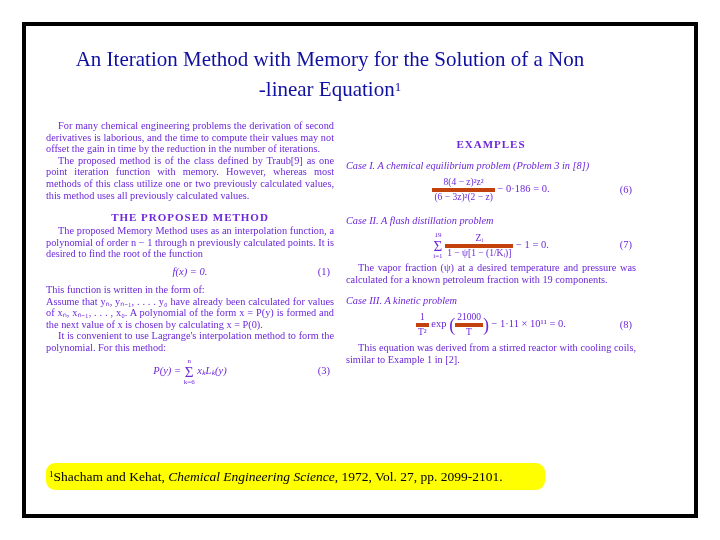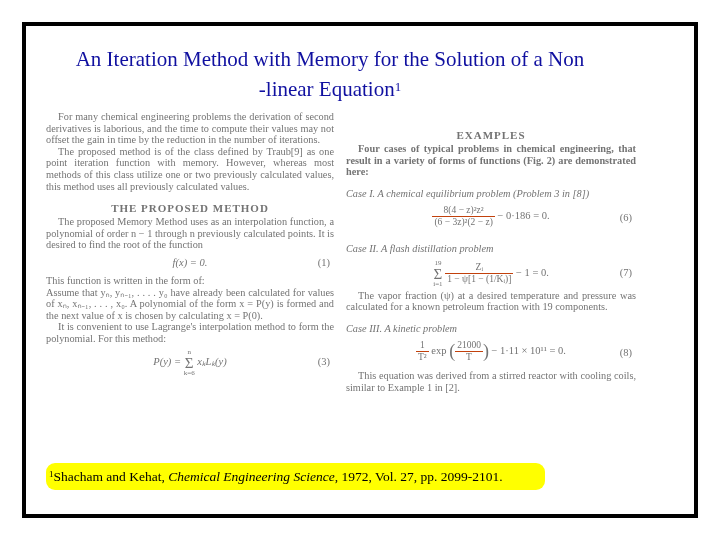--- a/index.html
+++ b/index.html
@@ -1,33 +1,33 @@
 <!DOCTYPE html>
 <html><head>
   <meta charset="utf-8">
   <style>
     html, body { margin:0; padding:0; background:#ffffff; }
     body { width:720px; height:540px; position:relative; overflow:hidden; font-family:"Liberation Serif", serif; }
     .frame { position:absolute; left:22px; top:22px; width:668px; height:488px; border:4px solid #000; background:#fff; }
     .title { position:absolute; left:26px; top:44px; width:608px; text-align:center; color:#1010a0; font-family:"Liberation Serif", serif; font-size:21px; line-height:30px; }
     .title sup { font-size:13px; vertical-align:top; position:relative; top:-2px; }
-    .paper { position:absolute; left:46px; top:111px; width:634px; height:332px; font-family:"Liberation Serif", serif; color:#737373; }
+    .paper { position:absolute; left:46px; top:120px; width:634px; height:332px; font-family:"Liberation Serif", serif; color:#6d28d9; }
     .col { position:absolute; top:0; }
     .col.left { left:0; width:288px; }
     .col.right { left:300px; width:290px; }
     .p { font-size:10.3px; line-height:11.6px; text-align:justify; margin:0; }
     .p.indent { text-indent:12px; }
     .p.bold { font-weight:bold; }
     .heading { text-align:center; font-size:11px; letter-spacing:1px; margin:10px 0 2px 0; font-weight:bold; }
     .eq { position:relative; font-size:10.5px; height:18px; line-height:18px; margin:3px 0; }
     .eq .body { position:absolute; left:0; right:0; text-align:center; font-style:italic; }
     .eq .num { position:absolute; right:4px; top:0; }
     .case { font-style:italic; font-size:10.3px; margin:10px 0 4px 0; }
     .frac { display:inline-block; vertical-align:middle; text-align:center; font-size:9.5px; line-height:11px; }
-    .frac .top { border-bottom:1px solid #c2410c; padding:0 2px; display:block; }
+    .frac .top { border-bottom:4px solid #c2410c; padding:0 2px; display:block; }
     .frac .bot { display:block; padding:0 2px; }
     .eqbig { position:relative; height:30px; margin:2px 0; font-size:10.5px; }
     .eqbig .body { position:absolute; left:0; right:0; text-align:center; top:2px; }
     .eqbig .num { position:absolute; right:4px; top:9px; }
     .sigma { display:inline-block; vertical-align:middle; text-align:center; font-size:7px; line-height:7px; }
     .sigma b { display:block; font-size:15px; line-height:14px; font-weight:normal; }
     .citation { position:absolute; left:46px; top:463px; width:499px; height:27px; background:#ffff00; font-family:"Liberation Serif", serif; font-size:13.5px; line-height:27px; color:#000; padding-left:3px; box-sizing:border-box; white-space:nowrap;border-radius:9px; }
     .citation sup { font-size:9px; vertical-align:top; position:relative; top:-2px; }
     .citation i { font-style:italic; }
   </style>
@@ -59,21 +59,20 @@
         <i>P(y) =</i>
         <span class="sigma"><span>n</span><b>Σ</b><span>k=6</span></span>
         <i>xₖLₖ(y)</i>
       </span>
       <span class="num">(3)</span>
     </div>
   </div>
 
   <div class="col right">
     <div class="heading" style="margin-top:18px">EXAMPLES</div>
-    <p class="p indent bold">Four cases of typical problems in chemical engineering, that result in a variety of forms of functions (Fig. 2) are demonstrated here:</p>
     <div class="case">Case I. A chemical equilibrium problem (Problem 3 in [8])</div>
     <div class="eqbig">
       <span class="body">
         <span class="frac"><span class="top">8(4 − z)²z²</span><span class="bot">(6 − 3z)²(2 − z)</span></span>
         <span>− 0·186 = 0.</span>
       </span>
       <span class="num">(6)</span>
     </div>
     <div class="case">Case II. A flash distillation problem</div>
     <div class="eqbig">

